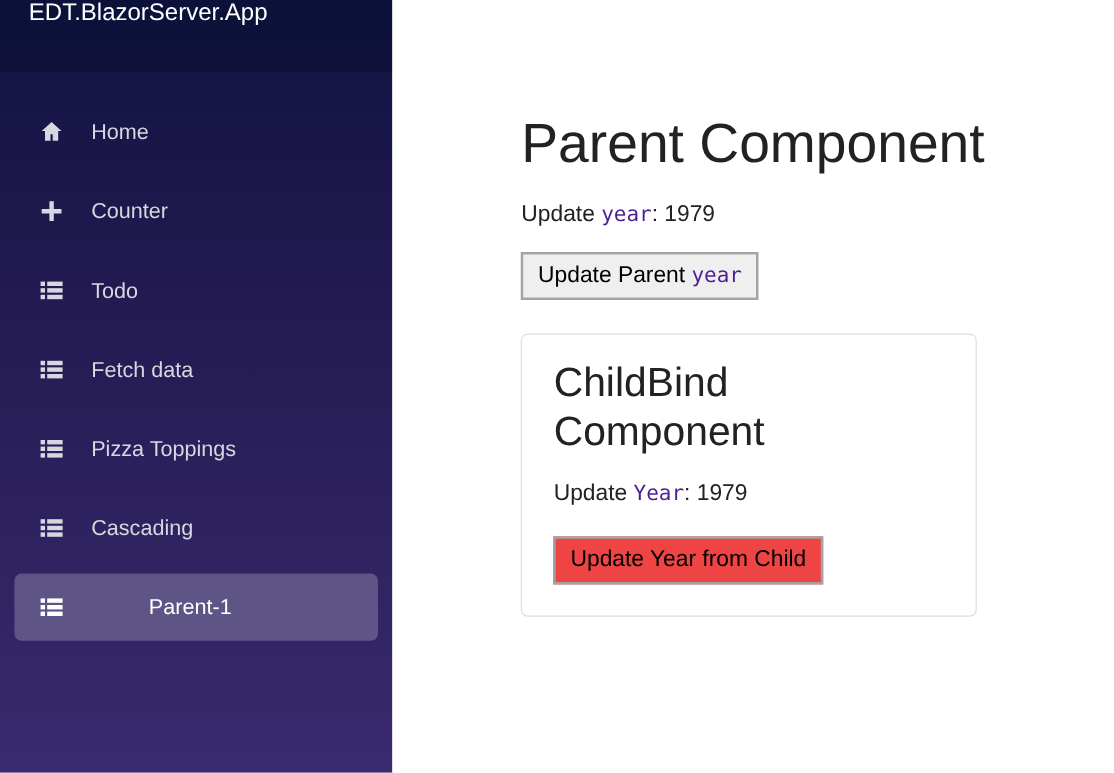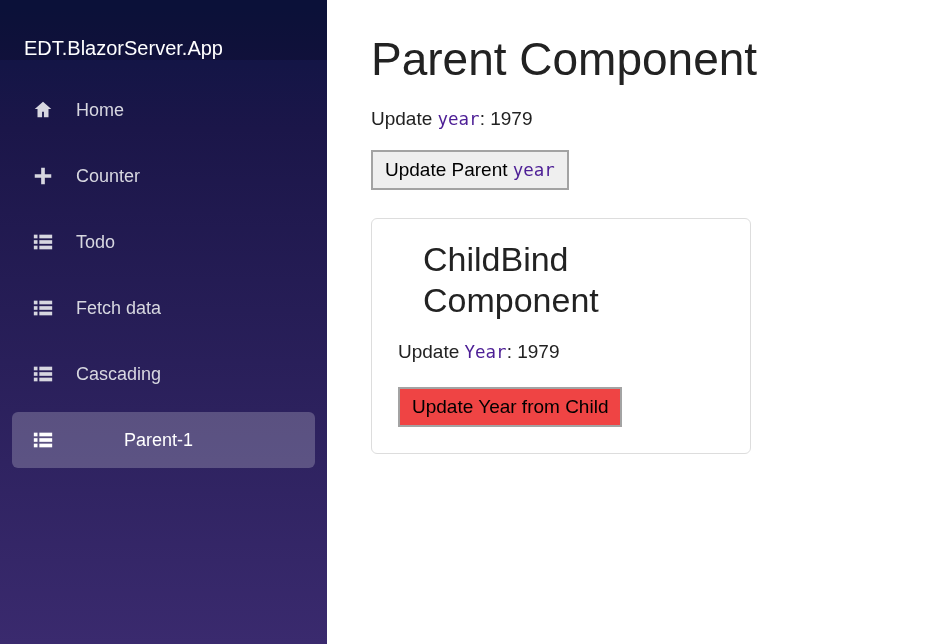--- a/index.html
+++ b/index.html
@@ -15,21 +15,21 @@
       width: 327px;
       height: 100%;
       background: linear-gradient(180deg, #0d1443 0%, #1b1649 20%, #3a2a6e 100%);
       color: #fff;
       display: flex;
       flex-direction: column;
     }
     .brand {
       height: 60px;
       display: flex;
-      align-items: flex-end;
+      align-items: flex-start;
       padding-left: 24px;
       font-size: 20px;
       font-weight: 500;
       background: rgba(0,0,0,0.15);
     }
     .nav {
       padding: 12px;
       flex: 1;
     }
     .nav-item {
@@ -58,22 +58,23 @@
       fill: currentColor;
     }
     .topbar {
       height: 60px;
       border-bottom: 1px solid #dcdcdc;
       background: #f7f7f7;
     }
     .main {
       flex: 1;
       display: flex;
-      flex-direction: row;
+      flex-direction: column;
       background: #fff;
+      align-items: center;
     }
     .content {
       padding: 24px 44px;
     }
     h1 {
       font-size: 46px;
       font-weight: 500;
       color: #222;
       margin: 8px 0 22px;
     }
@@ -102,21 +103,20 @@
       border-radius: 6px;
       padding: 20px 26px 26px;
       width: 380px;
     }
     .child-card h2 {
       font-size: 34px;
       font-weight: 500;
       color: #222;
       line-height: 1.2;
       margin-bottom: 20px;
-      margin-left: 25px;
     }
     .child-card .line { margin-bottom: 24px; }
     .child-card .btn { background: #ef4444; }
   </style>
 </head>
 <body>
 
 <aside class="sidebar">
   <div class="brand">
     <span>EDT.BlazorServer.App</span>
@@ -162,20 +162,33 @@
             <rect x="8" y="4" width="14" height="4"></rect>
             <rect x="2" y="10" width="4" height="4"></rect>
             <rect x="8" y="10" width="14" height="4"></rect>
             <rect x="2" y="16" width="4" height="4"></rect>
             <rect x="8" y="16" width="14" height="4"></rect>
           </svg>
       </span>
       <span>Fetch data</span>
     </a>
 
+    <a class="nav-item">
+      <span class="icon">
+        <svg viewBox="0 0 24 24" width="22" height="22">
+            <rect x="2" y="4" width="4" height="4"></rect>
+            <rect x="8" y="4" width="14" height="4"></rect>
+            <rect x="2" y="10" width="4" height="4"></rect>
+            <rect x="8" y="10" width="14" height="4"></rect>
+            <rect x="2" y="16" width="4" height="4"></rect>
+            <rect x="8" y="16" width="14" height="4"></rect>
+          </svg>
+      </span>
+      <span>Pizza Toppings</span>
+    </a>
 
     <a class="nav-item">
       <span class="icon">
         <svg viewBox="0 0 24 24" width="22" height="22">
             <rect x="2" y="4" width="4" height="4"></rect>
             <rect x="8" y="4" width="14" height="4"></rect>
             <rect x="2" y="10" width="4" height="4"></rect>
             <rect x="8" y="10" width="14" height="4"></rect>
             <rect x="2" y="16" width="4" height="4"></rect>
             <rect x="8" y="16" width="14" height="4"></rect>

